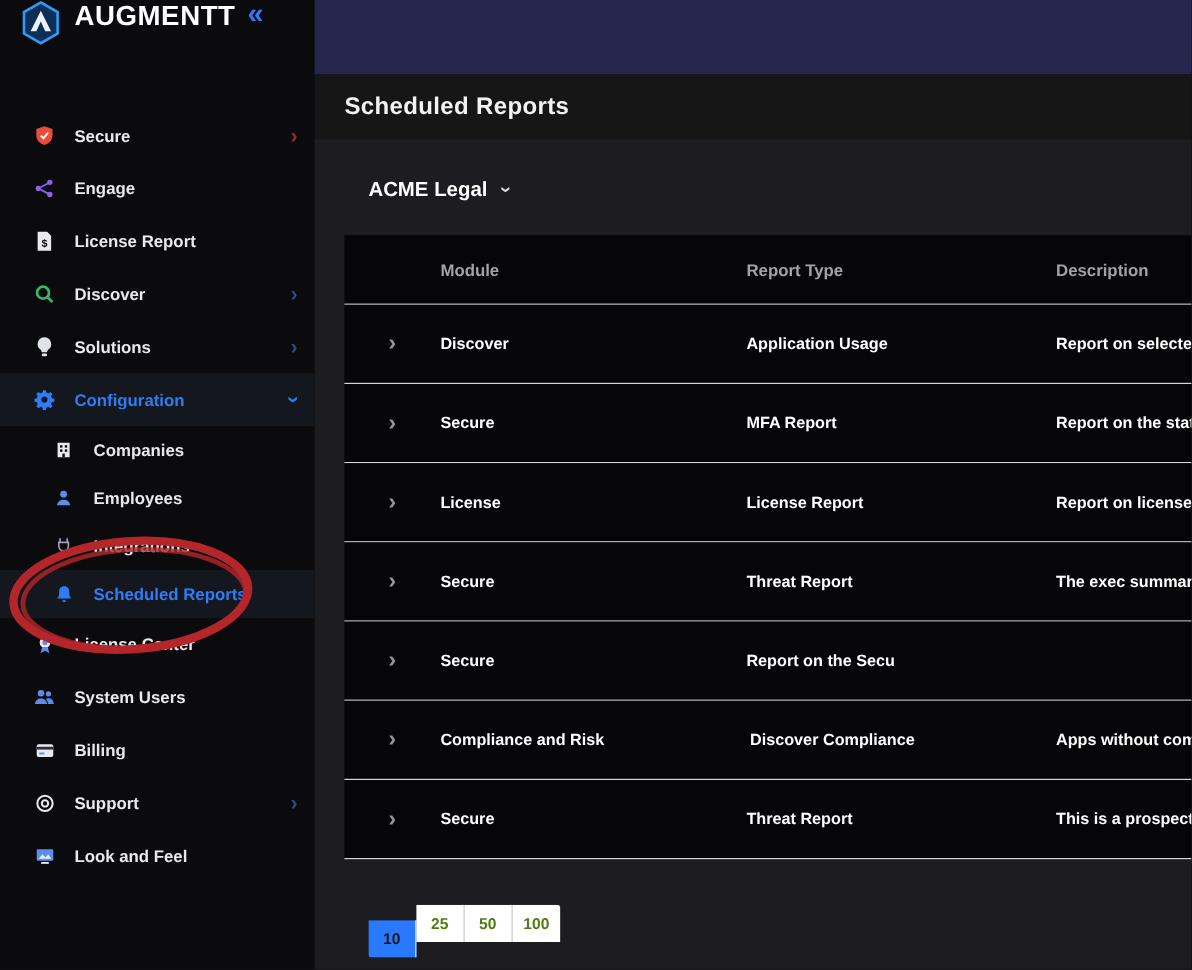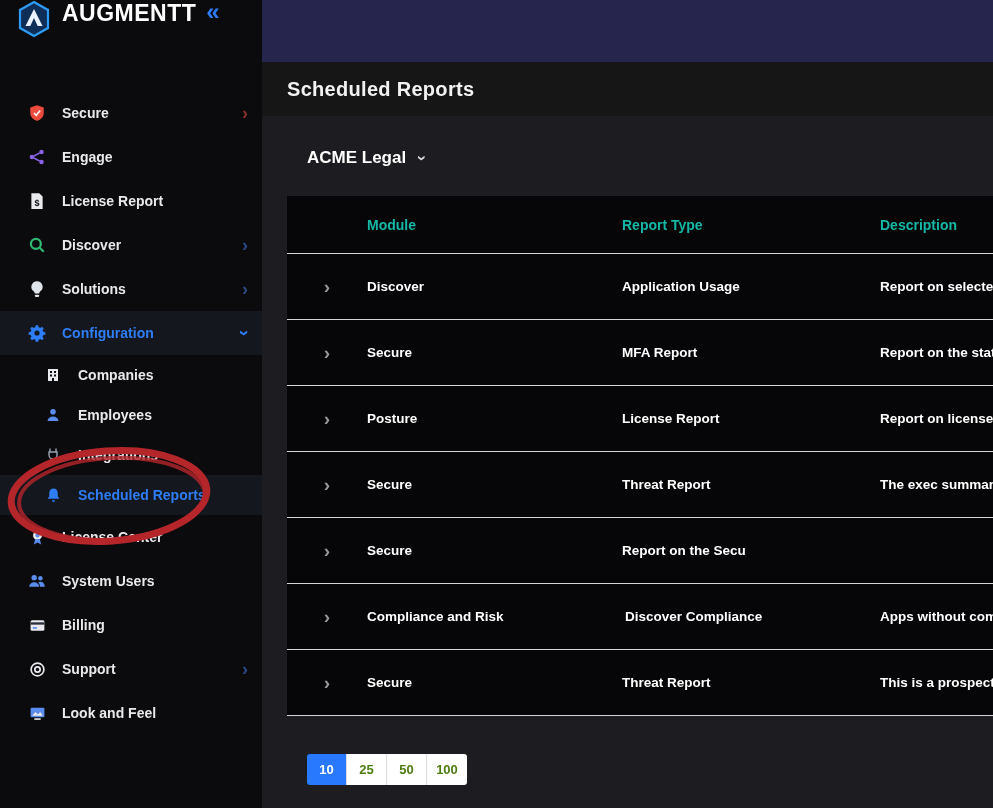--- a/index.html
+++ b/index.html
@@ -56,34 +56,34 @@
   .t-row {
     display:flex; align-items:center; height:66px;
     background:#060608; border-bottom:1px solid #d6d6da;
   }
   .t-row.t-head { height:58px; }
   .cell { padding-right:10px; overflow:hidden; white-space:nowrap; }
   .cell-expand { width:80px; display:flex; justify-content:center; padding-right:0; }
   .cell-module { width:255px; }
   .cell-type { width:258px; }
   .cell-desc { flex:1; min-width:320px; }
-  .t-head .cell { color:#14b8a6; font-weight:700; font-size:14px; }
+  .t-head .cell { color:#a3a3a3; font-weight:700; font-size:14px; }
   .t-body-cell { color:#ffffff; font-weight:700; font-size:13.5px; }
   .row-chevron { color:#97979c; font-size:19px; font-weight:700; cursor:pointer; line-height:1; }
 
   
   .pagination { display:flex; margin:38px 0 0 20px; width:max-content; border-radius:3px; overflow:hidden; }
   .page-btn {
     min-width:40px; height:31px; display:flex; align-items:center; justify-content:center;
     background:#ffffff; color:#4d7c0f; font-size:13px; font-weight:700;
     border:0; border-right:1px solid #dcdce0; cursor:pointer; padding:0 7px;
     font-family:"Liberation Sans", sans-serif;
   }
   .page-btn:last-child { border-right:0; }
-  .page-btn.active { background:#2979ff; color:#ffffff; }
+  .page-btn.active { background:#2979ff; color:#0f172a;margin-top:13px; }
 
   
   .annotation-svg { position:absolute; left:0; top:0; z-index:9; pointer-events:none; }
 </style>
 </head>
 <body>
 
 <div class="app">
 
   <aside class="sidebar">
@@ -301,21 +301,21 @@
                 <span class="row-chevron">›</span>
               </span>
               <span class="cell t-body-cell cell-module">Secure</span>
               <span class="cell t-body-cell cell-type">MFA Report</span>
               <span class="cell t-body-cell cell-desc">Report on the statu</span>
             </div>
             <div class="t-row">
               <span class="cell cell-expand">
                 <span class="row-chevron">›</span>
               </span>
-              <span class="cell t-body-cell cell-module">Posture</span>
+              <span class="cell t-body-cell cell-module">License</span>
               <span class="cell t-body-cell cell-type">License Report</span>
               <span class="cell t-body-cell cell-desc">Report on license u</span>
             </div>
             <div class="t-row">
               <span class="cell cell-expand">
                 <span class="row-chevron">›</span>
               </span>
               <span class="cell t-body-cell cell-module">Secure</span>
               <span class="cell t-body-cell cell-type">Threat Report</span>
               <span class="cell t-body-cell cell-desc">The exec summary</span>

